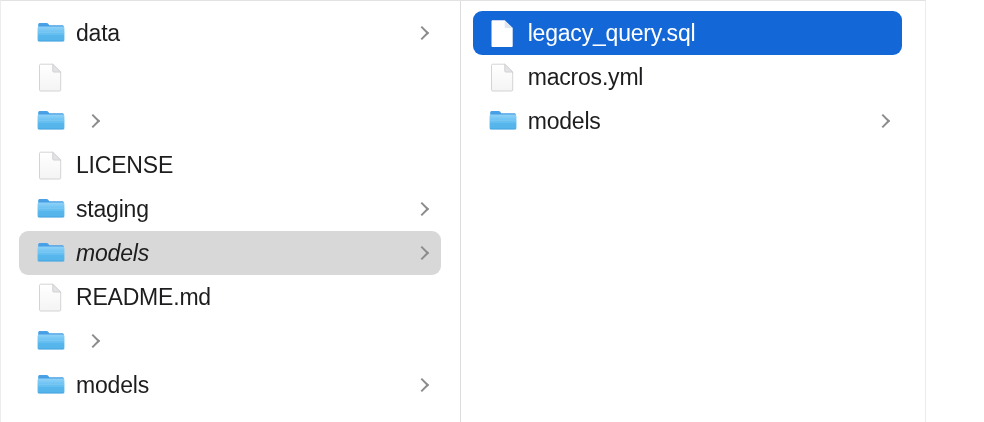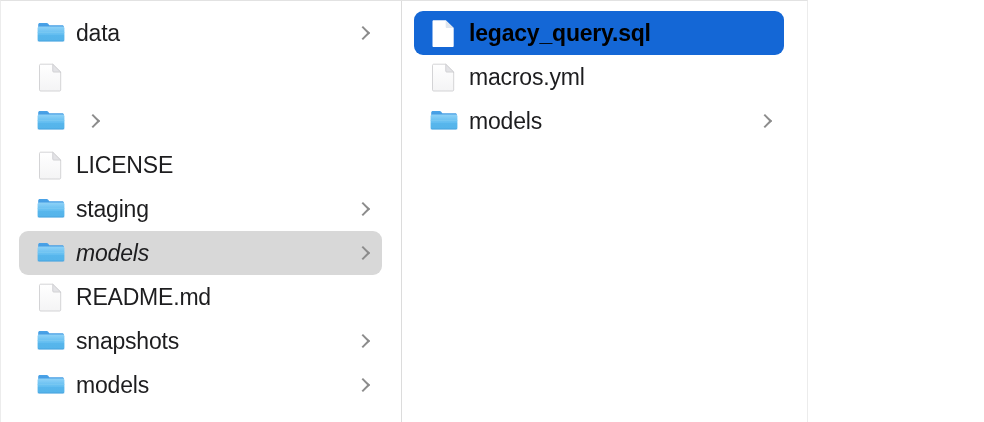--- a/index.html
+++ b/index.html
@@ -10,21 +10,21 @@
     width: 984px;
     height: 422px;
     background: #ffffff;
     font-family: "Liberation Sans", sans-serif;
     overflow: hidden;
     -webkit-font-smoothing: antialiased;
   }
 
   .finder-window {
     position: relative;
-    width: 808px;
+    width: 926px;
     height: 422px;
     background: #ffffff;
     box-sizing: border-box;
     border-top: 1px solid #e2e2e2;
     border-left: 1px solid #ececec;
     border-right: 1px solid #ececec;
     display: flex;
   }
 
   .column {
@@ -88,21 +88,21 @@
   .label {
     font-size: 23px;
     line-height: 26px;
     color: #1d1d1f;
     letter-spacing: -0.2px;
     white-space: nowrap;
     overflow: hidden;
     text-overflow: ellipsis;
     flex: 1 1 auto;
   }
-  .row.selected-blue .label { color: #000000; font-weight: bold; }
+  .row.selected-blue .label { color: #ffffff; }
 
   
   .chevron {
     flex: 0 0 auto;
     width: 14px;
     height: 18px;
     margin-left: 10px;
     position: relative;
   }
   .chevron::before {
@@ -285,21 +285,20 @@
                 <stop offset="0.56" stop-color="#57b6ec"></stop>
                 <stop offset="1" stop-color="#55b4ea"></stop>
               </linearGradient>
             </defs>
             <path d="M2.2 6.6c0-.9.7-1.6 1.6-1.6h7.0c.5 0 .9.2 1.2.6l1.3 1.6h13.0c.9 0 1.6.7 1.6 1.6v3.0H2.2z" fill="url(#fbk)"></path>
             <path d="M1.6 10.2c0-.9.7-1.6 1.6-1.6h23.6c.9 0 1.6.7 1.6 1.6v11.6c0 .9-.7 1.6-1.6 1.6H3.2c-.9 0-1.6-.7-1.6-1.6z" fill="url(#ffr)"></path>
             <rect x="1.6" y="14.1" width="26.8" height="0.8" fill="#7fcbf2" opacity="0.75"></rect>
             <rect x="1.6" y="22.4" width="26.8" height="1.0" rx="0.5" fill="#2f86c9" opacity="0.35"></rect>
           </svg>
         </span>
-        <span class="label">snapshots</span>
         <span class="chevron"></span>
       </div>
       <div class="row">
         <span class="icon">
           <svg viewBox="0 0 30 30" xmlns="http://www.w3.org/2000/svg">
             <defs>
               <linearGradient id="fbk" x1="0" y1="0" x2="0" y2="1">
                 <stop offset="0" stop-color="#4aa3e8"></stop>
                 <stop offset="1" stop-color="#3f95dd"></stop>
               </linearGradient>

